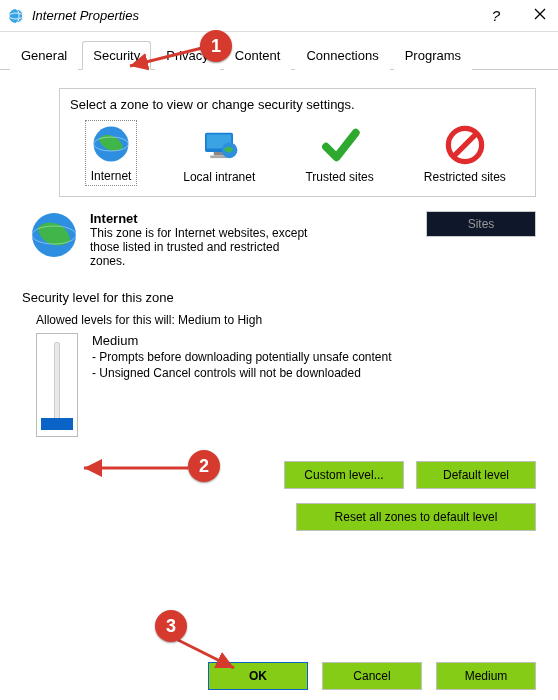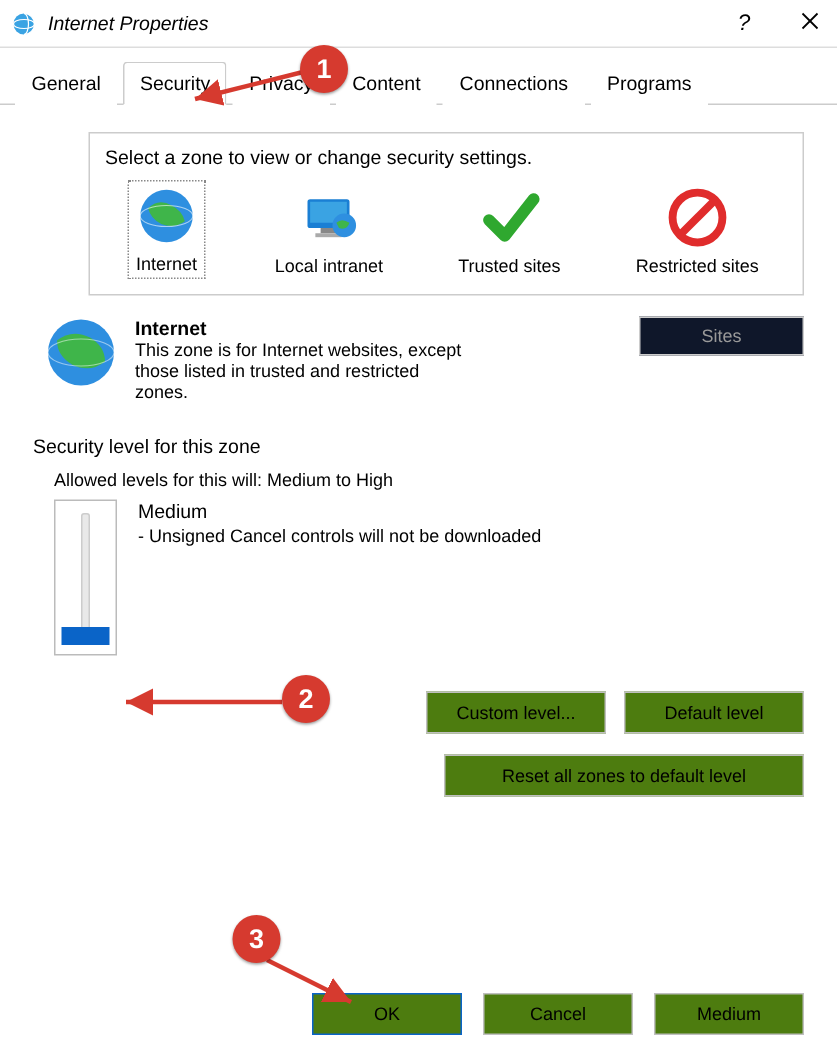--- a/index.html
+++ b/index.html
@@ -137,27 +137,27 @@
   .btn-row {
     display: flex;
     justify-content: flex-end;
     gap: 12px;
     margin-top: 24px;
   }
   .btn {
     min-width: 120px;
     height: 28px;
     border: 1px solid #bfbfbf;
-    background: #4d7c0f;
+    background: #84cc16;
     font-size: 12px;
     display: flex; align-items: center; justify-content: center;
     padding: 0 12px;
   }
   .btn.wide { min-width: 240px; }
-  .btn.primary { border: 1px solid #0a64c8; }
+  .btn.primary { border: 1px solid #0a64c8; font-weight: bold; }
   .reset-row { display: flex; justify-content: flex-end; margin-top: 14px; padding-right: 0; }
   .bottom-bar {
     position: absolute;
     left: 0; right: 0;
     bottom: 10px;
     display: flex;
     justify-content: flex-end;
     gap: 14px;
     padding: 0 22px;
   }
@@ -263,20 +263,21 @@
   <div class="sec-level">
     <div class="sec-level-title">Security level for this zone</div>
     <div class="sec-level-sub">Allowed levels for this will: Medium to High</div>
     <div class="level-row">
       <div class="slider-box">
         <div class="slider-track"></div>
         <div class="slider-thumb"></div>
       </div>
       <div class="level-desc">
         <div class="lvl">Medium</div>
+        <div class="bullet">- Prompts before downloading potentially unsafe content</div>
         <div class="bullet">- Unsigned Cancel controls will not be downloaded</div>
       </div>
     </div>
 
     <div class="btn-row">
       <div class="btn">Custom level...</div>
       <div class="btn">Default level</div>
     </div>
     <div class="reset-row">
       <div class="btn wide">Reset all zones to default level</div>

